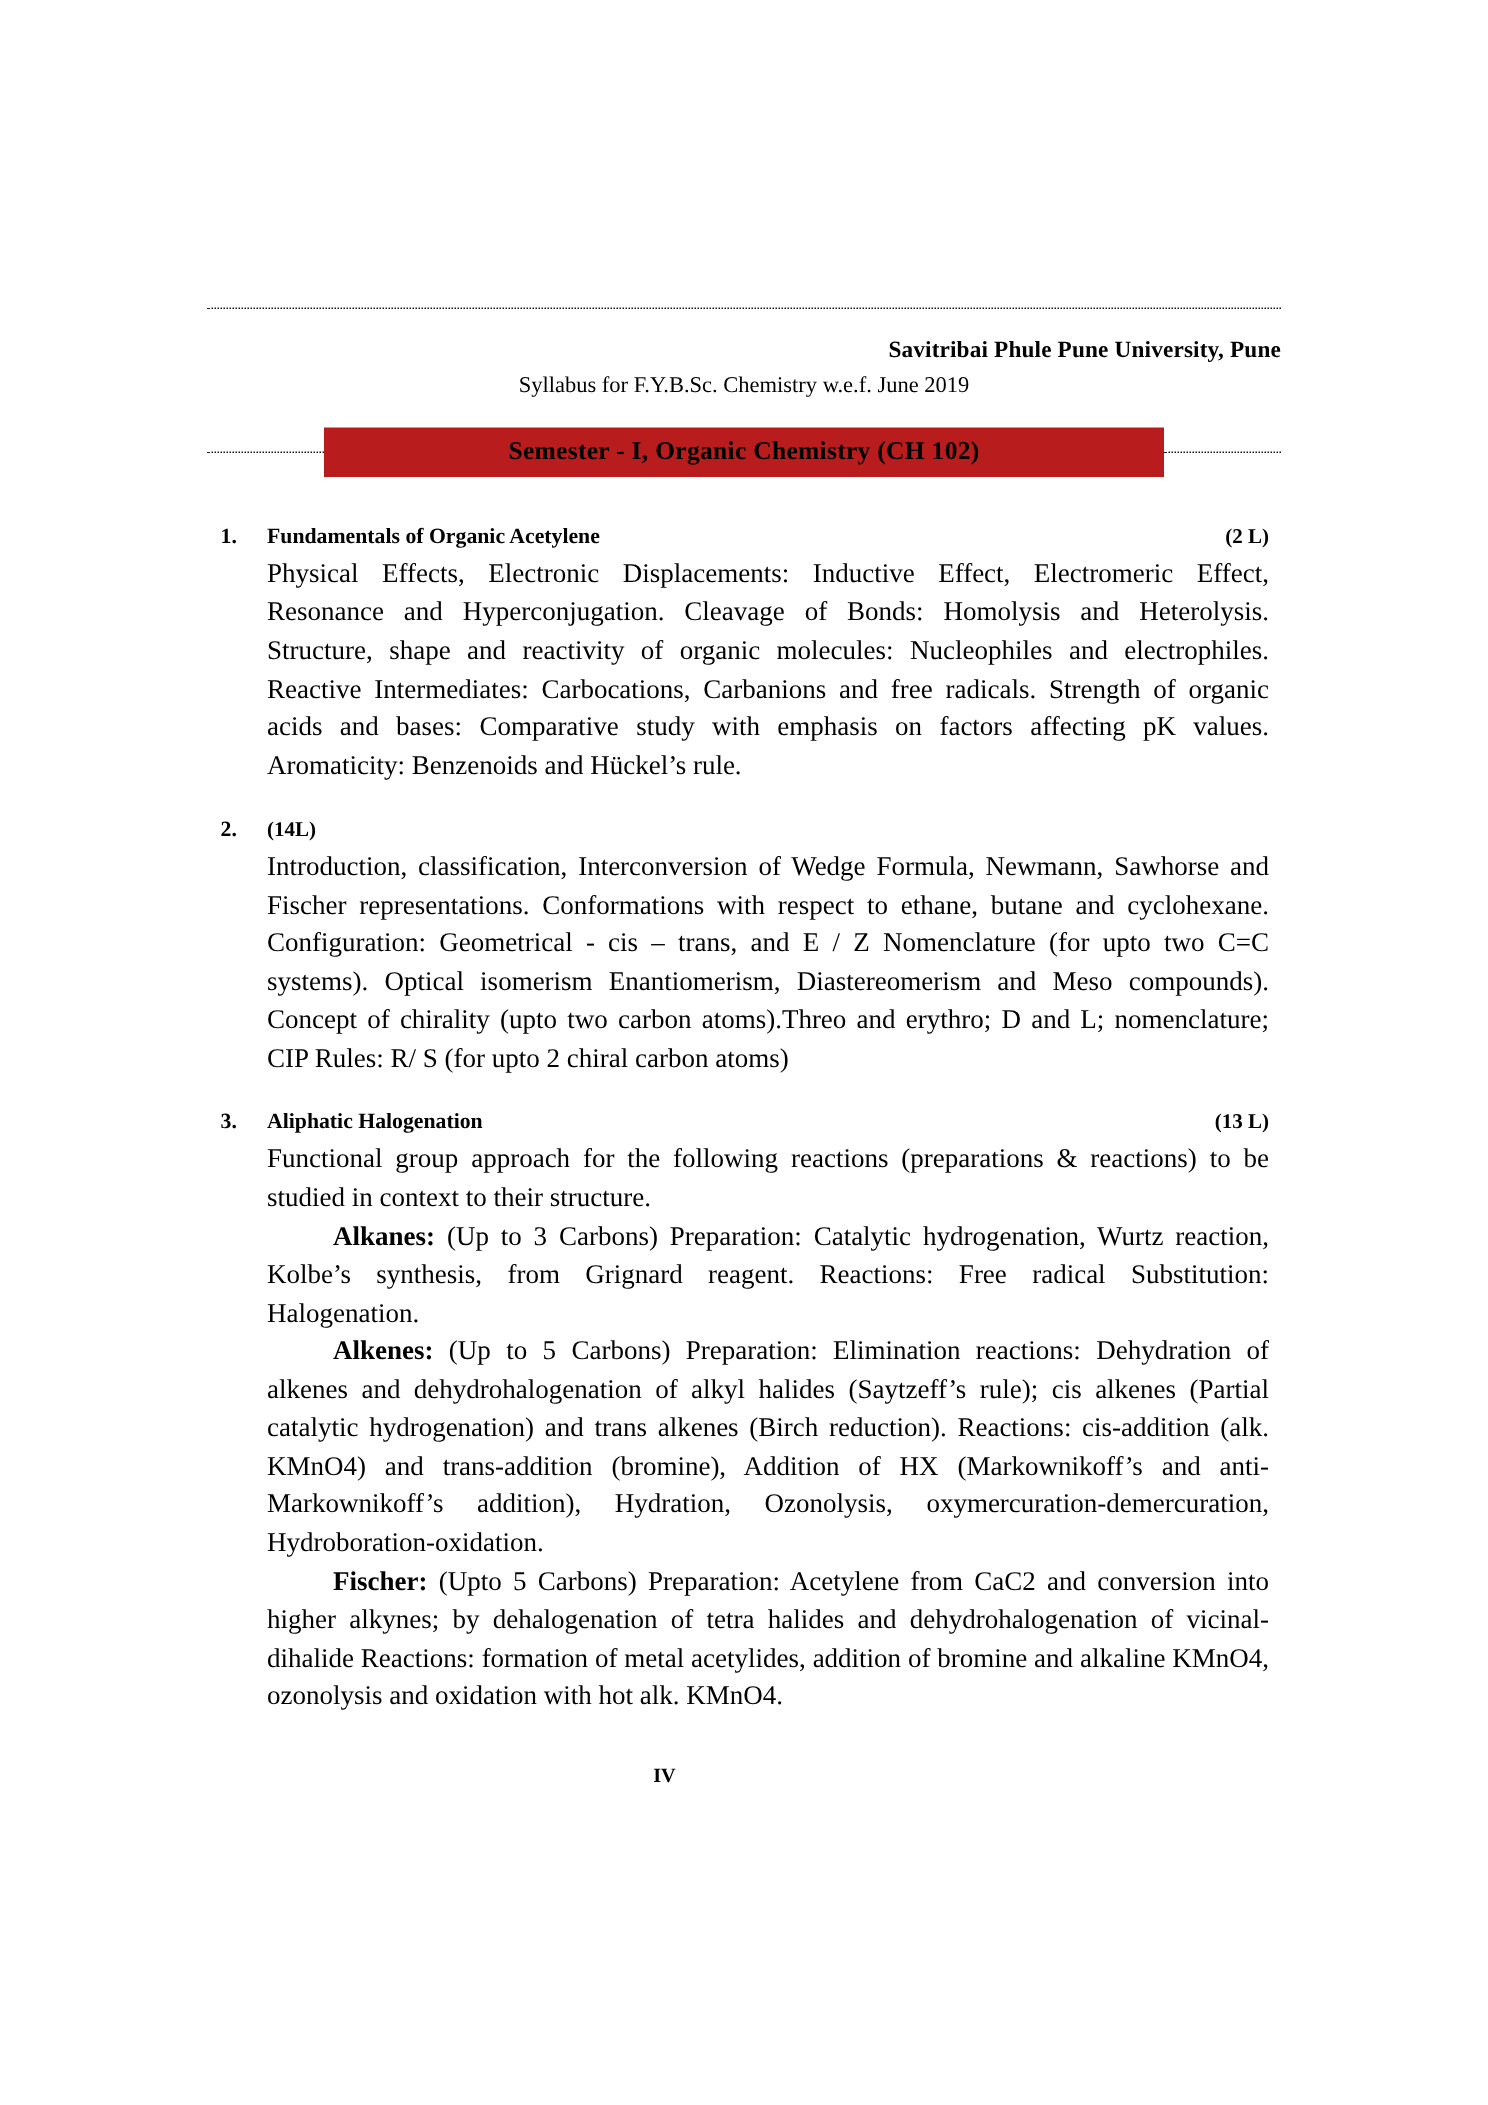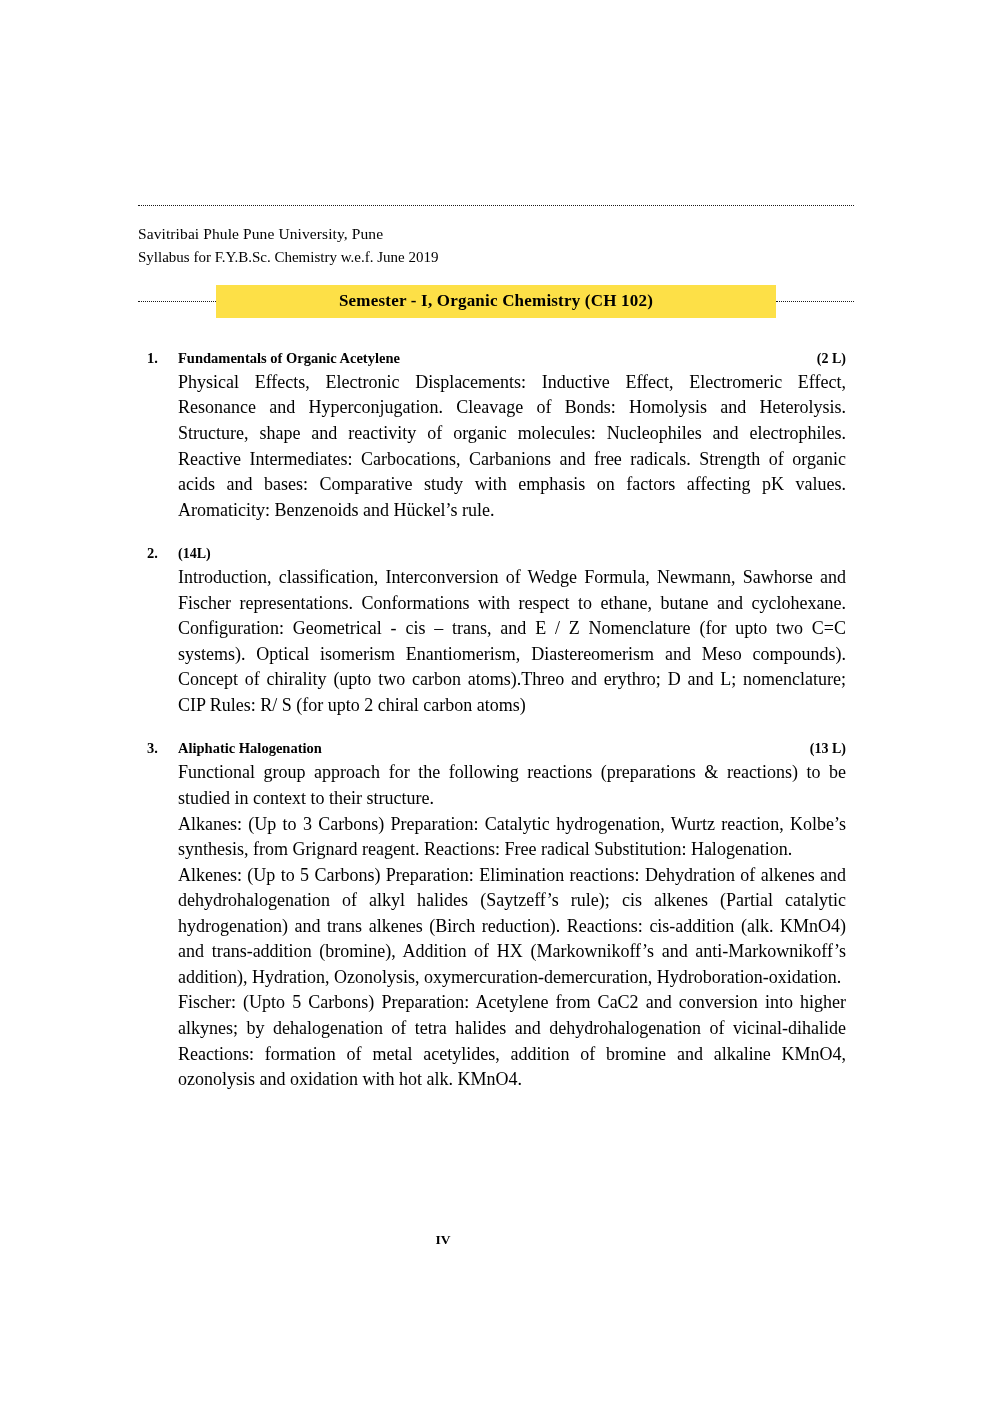--- a/index.html
+++ b/index.html
@@ -28,45 +28,46 @@
     top: 205px;
     width: 716px;
   }
   .top-rule {
     border-top: 1.5px dotted #1a1a1a;
     width: 100%;
     height: 0;
     margin: 0 0 18px 0;
   }
   .univ-title {
-    text-align: left;
-    font-weight: normal;
+    text-align: right;
+    font-weight: bold;
     font-size: 15.5px;
     letter-spacing: 0.1px;
     line-height: 1.35;
   }
   .univ-sub {
+    text-align: center;
     font-size: 15px;
     line-height: 1.4;
     margin-top: 2px;
   }
   .banner-row {
     display: flex;
     align-items: center;
     margin-top: 17px;
     width: 100%;
   }
   .banner-dots {
     flex: 0 0 78px;
     border-top: 1.5px dotted #1a1a1a;
     height: 0;
   }
   .banner {
     flex: 1 1 auto;
-    background: #fde047;
+    background: #b91c1c;
     text-align: center;
     font-weight: bold;
     font-size: 17px;
     padding: 6px 0 7px 0;
     letter-spacing: 0.2px;
   }
   .sections {
     margin-top: 32px;
   }
   .section {
@@ -99,26 +100,27 @@
     margin-right: 8px;
     font-size: 18px;
     line-height: 1.42;
     text-align: justify;
     text-justify: inter-word;
   }
   .sec-body p {
     margin: 0;
   }
   .lead {
-    font-weight: normal;
+    font-weight: bold;
+    margin-left: 44px;
   }
   .page-num {
     position: absolute;
     left: 0;
-    top: 1232px;
+    top: 1176px;
     width: 886px;
     text-align: center;
     font-weight: bold;
     font-size: 13.5px;
   }
 </style>
 </head>
 <body>
 
 <div class="page">

